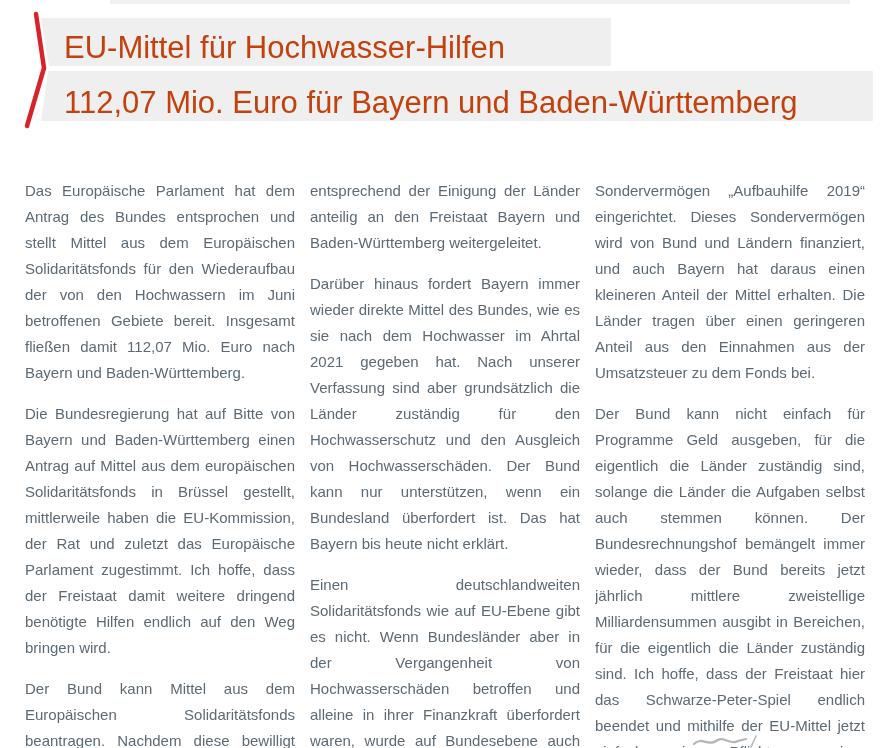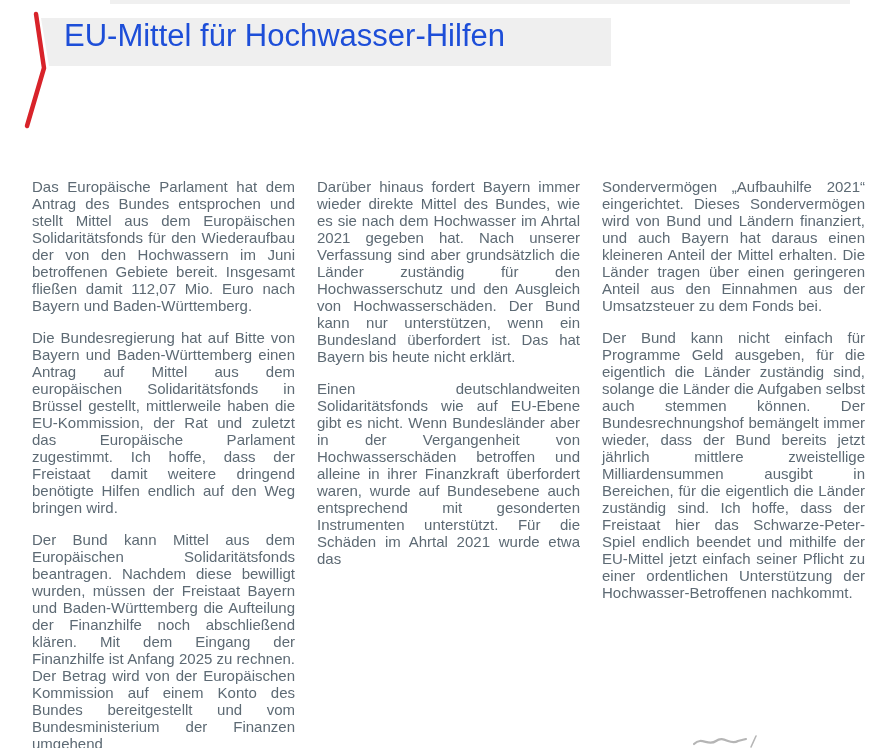--- a/index.html
+++ b/index.html
@@ -30,22 +30,22 @@
     left: 18px;
     top: 8px;
     width: 36px;
     height: 124px;
   }
   
   .bar {
     position: absolute;
     background: #efefef;
     display: flex;
-    align-items: flex-start;
-    color: #1d4ed8;
+    align-items: flex-end;
+    color: #c2410c;
     white-space: nowrap;
     overflow: hidden;
   }
   .bar-title {
     left: 41px;
     top: 18px;
     width: 547px;
     height: 48px;
     clip-path: polygon(0 0, 100% 0, 100% 100%, 8px 100%);
     padding-left: 23px;
@@ -70,23 +70,23 @@
     display: flex;
     gap: 15px;
     overflow: hidden;
   }
   .col {
     width: 270px;
     flex: 0 0 270px;
     overflow: hidden;
   }
   .col p {
-    margin: 0 0 15px 7px;
+    margin: 0 0 15px 0;
     font-size: 15px;
-    line-height: 17px;
+    line-height: 26px;
     color: #5d6a74;
     text-align: justify;
     hyphens: auto;
     -webkit-hyphens: auto;
   }
   .signature {
     position: absolute;
     left: 688px;
     top: 734px;
     width: 90px;
@@ -102,33 +102,37 @@
   <div class="top-strip"></div>
 
   <svg class="chevron" viewBox="0 0 36 124" aria-hidden="true">
     <polyline points="18,6 26,60 9,118" fill="none" stroke="#d8232a" stroke-width="4.5" stroke-linecap="round"></polyline>
   </svg>
 
   <div class="bar bar-title">
     <span>EU-Mittel für Hochwasser-Hilfen</span>
   </div>
 
+  <div class="bar bar-subtitle">
+    <span>112,07 Mio. Euro für Bayern und Baden-Württemberg</span>
+  </div>
 
   <div class="article">
     <div class="col" lang="de">
         <p>Das Europäische Parlament hat dem Antrag des Bundes entsprochen und stellt Mittel aus dem Europäischen Solidaritätsfonds für den Wiederaufbau der von den Hochwassern im Juni betroffenen Gebiete bereit. Insgesamt fließen damit 112,07 Mio. Euro nach Bayern und Baden-Württemberg.</p>
         <p>Die Bundesregierung hat auf Bitte von Bayern und Baden-Württemberg einen Antrag auf Mittel aus dem europäischen Solidaritätsfonds in Brüssel gestellt, mittlerweile haben die EU-Kommission, der Rat und zuletzt das Europäische Parlament zugestimmt. Ich hoffe, dass der Freistaat damit weitere dringend benötigte Hilfen endlich auf den Weg bringen wird.</p>
         <p>Der Bund kann Mittel aus dem Europäischen Solidaritätsfonds beantragen. Nachdem diese bewilligt wurden, müssen der Freistaat Bayern und Baden-Württemberg die Aufteilung der Finanzhilfe noch abschließend klären. Mit dem Eingang der Finanzhilfe ist Anfang 2025 zu rechnen. Der Betrag wird von der Europäischen Kommission auf einem Konto des Bundes bereitgestellt und vom Bundesministerium der Finanzen umgehend</p>
       </div>
     <div class="col" lang="de">
+        <p>entsprechend der Einigung der Länder anteilig an den Freistaat Bayern und Baden-Württemberg weitergeleitet.</p>
         <p>Darüber hinaus fordert Bayern immer wieder direkte Mittel des Bundes, wie es sie nach dem Hochwasser im Ahrtal 2021 gegeben hat. Nach unserer Verfassung sind aber grundsätzlich die Länder zuständig für den Hochwasserschutz und den Ausgleich von Hochwasserschäden. Der Bund kann nur unterstützen, wenn ein Bundesland überfordert ist. Das hat Bayern bis heute nicht erklärt.</p>
         <p>Einen deutschlandweiten Solidaritätsfonds wie auf EU-Ebene gibt es nicht. Wenn Bundesländer aber in der Vergangenheit von Hochwasserschäden betroffen und alleine in ihrer Finanzkraft überfordert waren, wurde auf Bundesebene auch entsprechend mit gesonderten Instrumenten unterstützt. Für die Schäden im Ahrtal 2021 wurde etwa das</p>
       </div>
     <div class="col" lang="de">
-        <p>Sondervermögen „Aufbauhilfe 2021“ eingerichtet. Dieses Sondervermögen wird von Bund und Ländern finanziert, und auch Bayern hat daraus einen kleineren Anteil der Mittel erhalten. Die Länder tragen über einen geringeren Anteil aus den Einnahmen aus der Umsatzsteuer zu dem Fonds bei.</p>
+        <p>Sondervermögen „Aufbauhilfe 2019“ eingerichtet. Dieses Sondervermögen wird von Bund und Ländern finanziert, und auch Bayern hat daraus einen kleineren Anteil der Mittel erhalten. Die Länder tragen über einen geringeren Anteil aus den Einnahmen aus der Umsatzsteuer zu dem Fonds bei.</p>
         <p>Der Bund kann nicht einfach für Programme Geld ausgeben, für die eigentlich die Länder zuständig sind, solange die Länder die Aufgaben selbst auch stemmen können. Der Bundesrechnungshof bemängelt immer wieder, dass der Bund bereits jetzt jährlich mittlere zweistellige Milliardensummen ausgibt in Bereichen, für die eigentlich die Länder zuständig sind. Ich hoffe, dass der Freistaat hier das Schwarze-Peter-Spiel endlich beendet und mithilfe der EU-Mittel jetzt einfach seiner Pflicht zu einer ordentlichen Unterstützung der Hochwasser-Betroffenen nachkommt.</p>
       </div>
   </div>
 
   <svg class="signature" viewBox="0 0 90 14" aria-hidden="true">
     <path d="M6,10 C14,2 20,13 28,7 C36,1 42,12 50,7 L58,5" fill="none" stroke="#8f8f8f" stroke-width="2.2" stroke-linecap="round"></path>
     <path d="M68,2 L63,13" fill="none" stroke="#8f8f8f" stroke-width="1.6" stroke-linecap="round"></path>
   </svg>
 
 </div>

